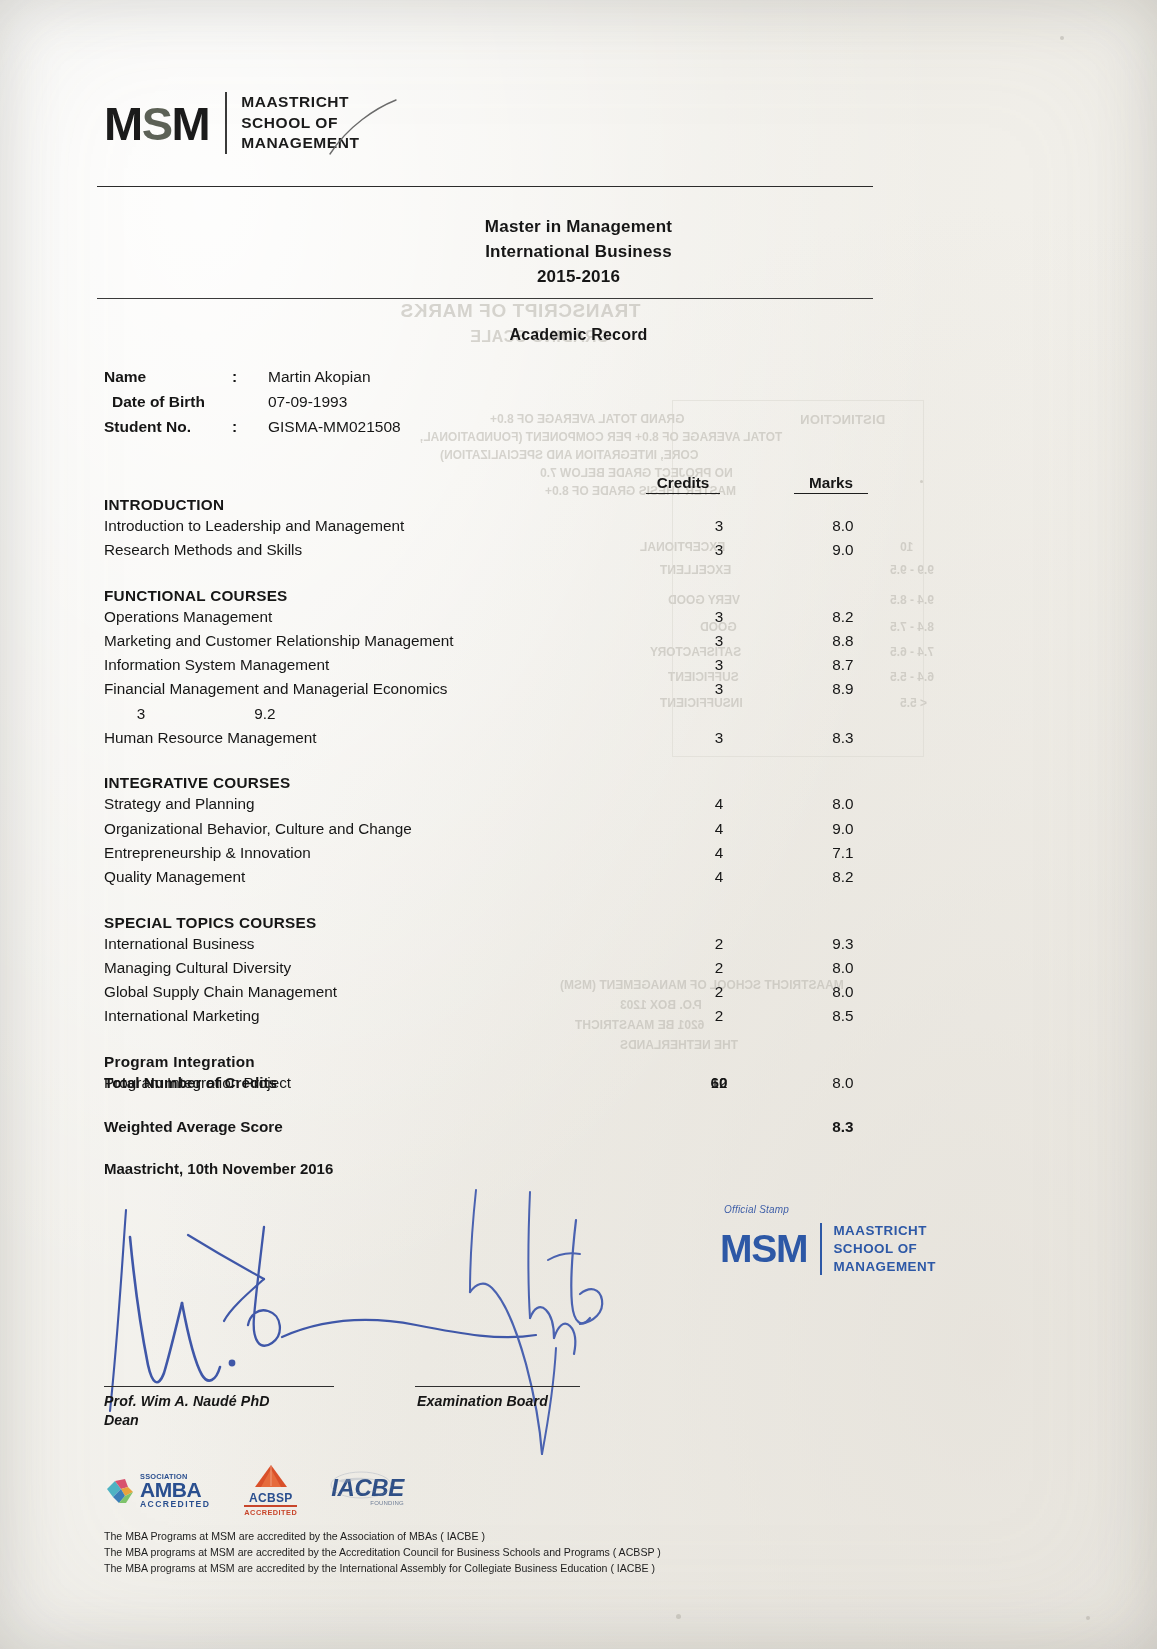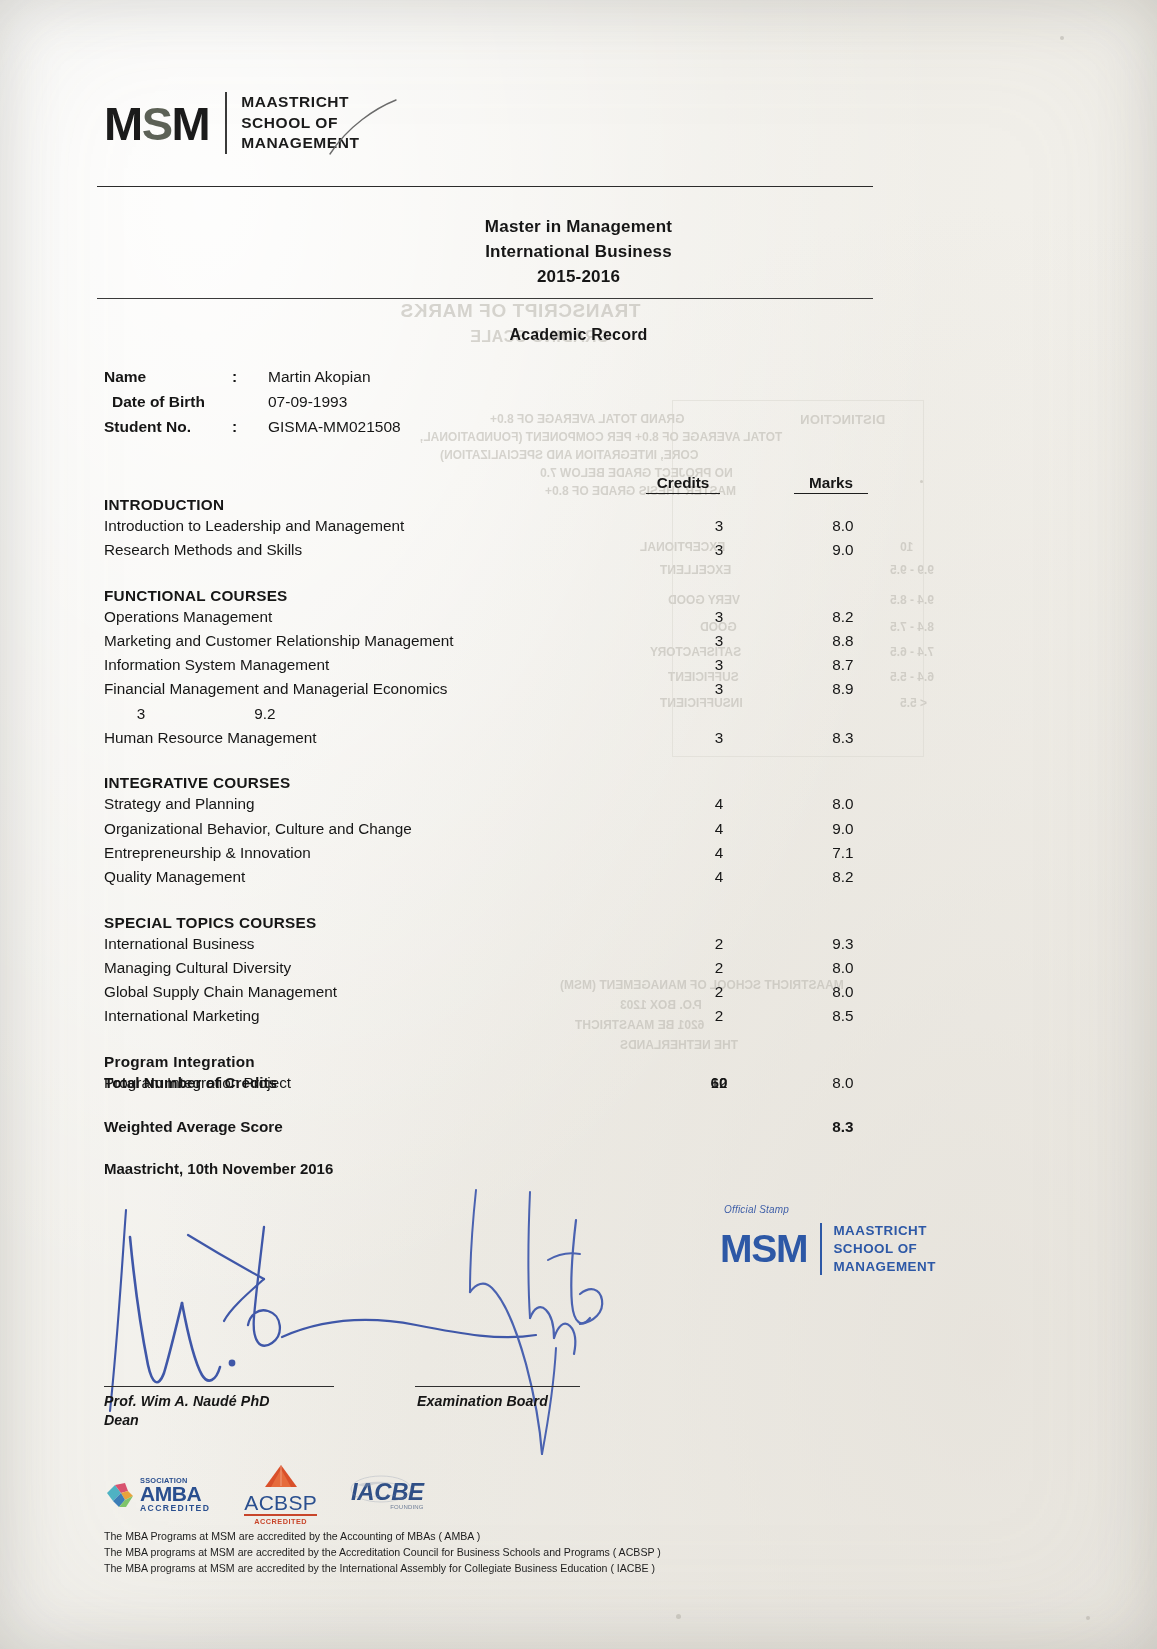--- a/index.html
+++ b/index.html
@@ -122,21 +122,21 @@
 
   
   .accr{position:absolute;left:104px;top:1464px;display:flex;align-items:center;}
   .amba{display:flex;align-items:center;}
   .amba-gem{width:34px;height:30px;margin-right:2px;}
   .amba-txt{line-height:1;}
   .amba-top{font-size:7.4px;font-weight:700;color:#2a4f8f;letter-spacing:.2px;}
   .amba-main{font-size:21px;font-weight:700;color:#2a4f8f;letter-spacing:-.4px;line-height:.95;}
   .amba-bot{font-size:8.6px;font-weight:700;color:#2a4f8f;letter-spacing:1.4px;}
   .acbsp{margin-left:34px;text-align:center;}
-  .acbsp-main{font-size:21px;font-weight:400;color:#2a4f8f;letter-spacing:.3px;line-height:1;}
+  .acbsp-main{font-size:12px;font-weight:700;color:#2a4f8f;letter-spacing:.3px;line-height:1;}
   .acbsp-bar{height:2px;background:#c8452a;margin:1px 0 1px;}
   .acbsp-bot{font-size:7.3px;font-weight:700;color:#c8452a;letter-spacing:.5px;}
   .iacbe{margin-left:34px;position:relative;}
   .iacbe-main{
     font-size:24px;font-weight:700;font-style:italic;color:#2f4f86;letter-spacing:-.4px;line-height:1;
   }
   .iacbe-sub{font-size:6px;color:#6e7d96;letter-spacing:.2px;text-align:right;}
 
   .foot-lines{position:absolute;left:104px;top:1528px;font-size:10.6px;line-height:1.52;color:#1d1d1d;}
 </style>
@@ -461,21 +461,21 @@
         <ellipse cx="34" cy="15" rx="30" ry="13" fill="none" stroke="#8d99ad" stroke-width=".9"></ellipse>
         <path d="M10 11 C22 6, 44 7, 58 12 C48 9, 30 8, 18 13 Z" fill="#9aa5b7"></path>
         <path d="M14 20 C26 24, 46 23, 58 19 C46 22, 28 23, 18 21 Z" fill="#9aa5b7"></path>
       </svg>
       <div class="iacbe-main">IACBE</div>
       <div class="iacbe-sub">FOUNDING</div>
     </div>
   </div>
 
   <div class="foot-lines">
-    <div>The MBA Programs at MSM are accredited by the Accounting of MBAs ( AMBA )</div>
+    <div>The MBA Programs at MSM are accredited by the Association of MBAs ( IACBE )</div>
     <div>The MBA programs at MSM are accredited by the Accreditation Council for Business Schools and Programs ( ACBSP )</div>
     <div>The MBA programs at MSM are accredited by the International Assembly for Collegiate Business Education ( IACBE )</div>
   </div>
 
   <div class="speck" style="left:1060px;top:36px;width:4px;height:4px;"></div>
   <div class="speck" style="left:1086px;top:1616px;width:4px;height:4px;"></div>
   <div class="speck" style="left:676px;top:1614px;width:5px;height:5px;"></div>
   <div class="speck" style="left:920px;top:480px;width:3px;height:3px;"></div>
 
   <div class="edge-shade"></div>

